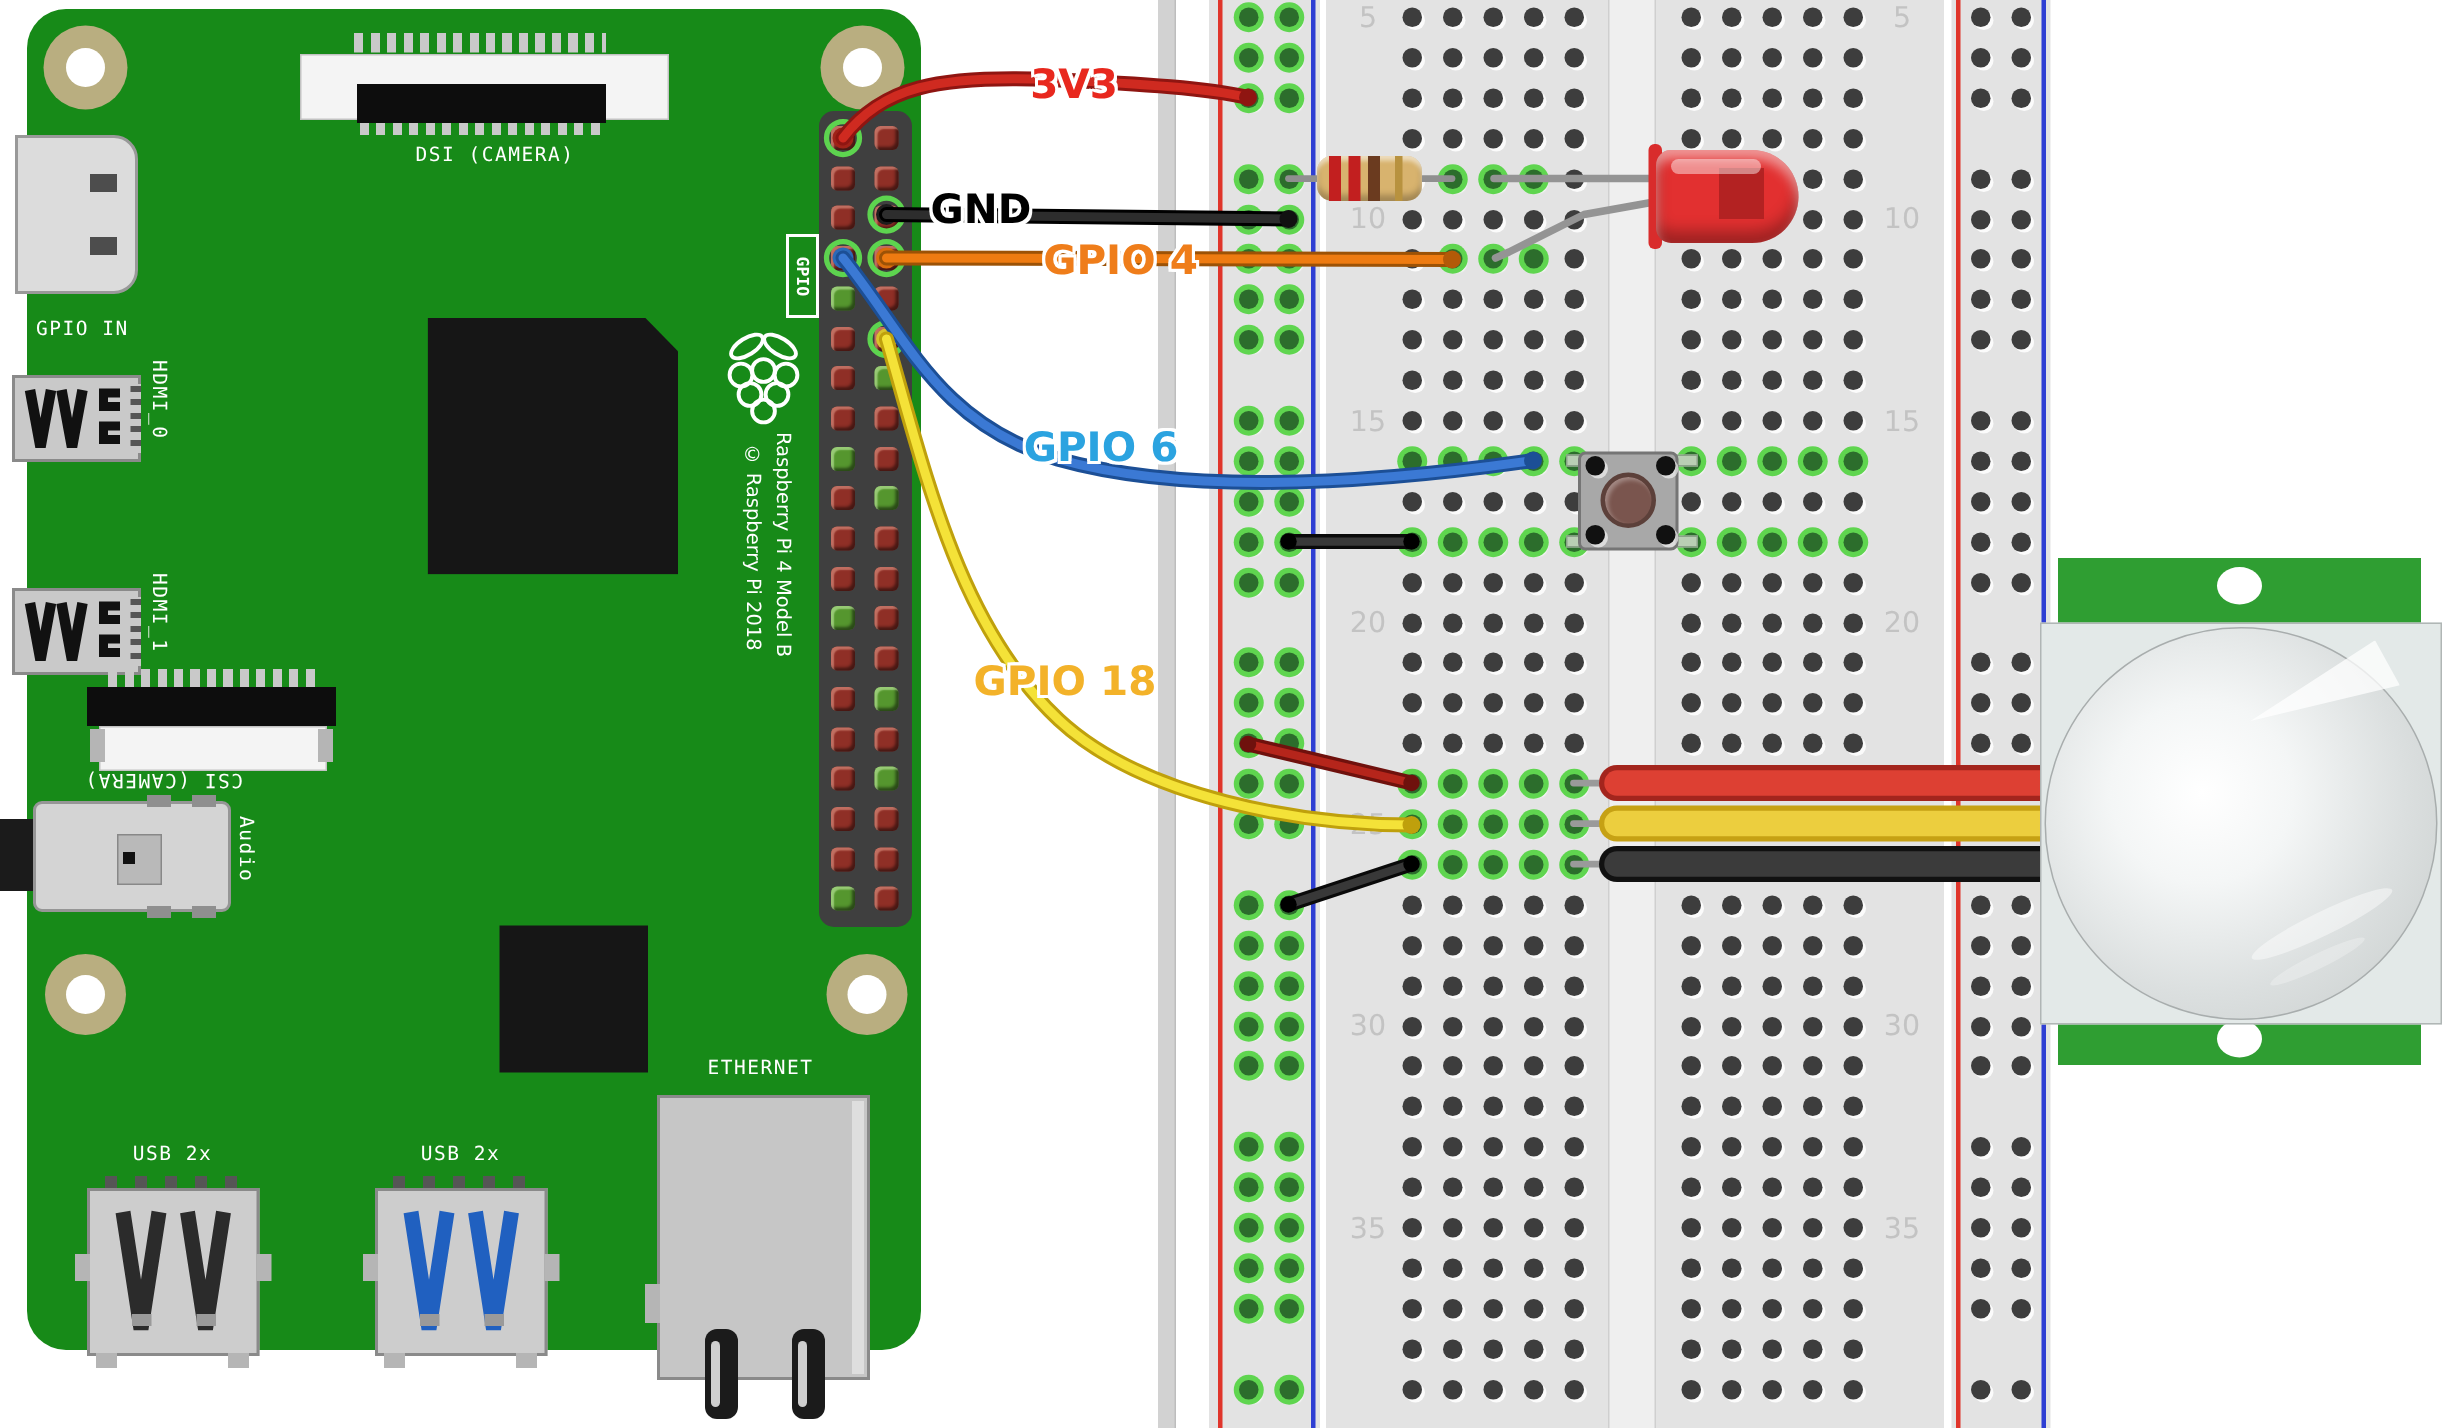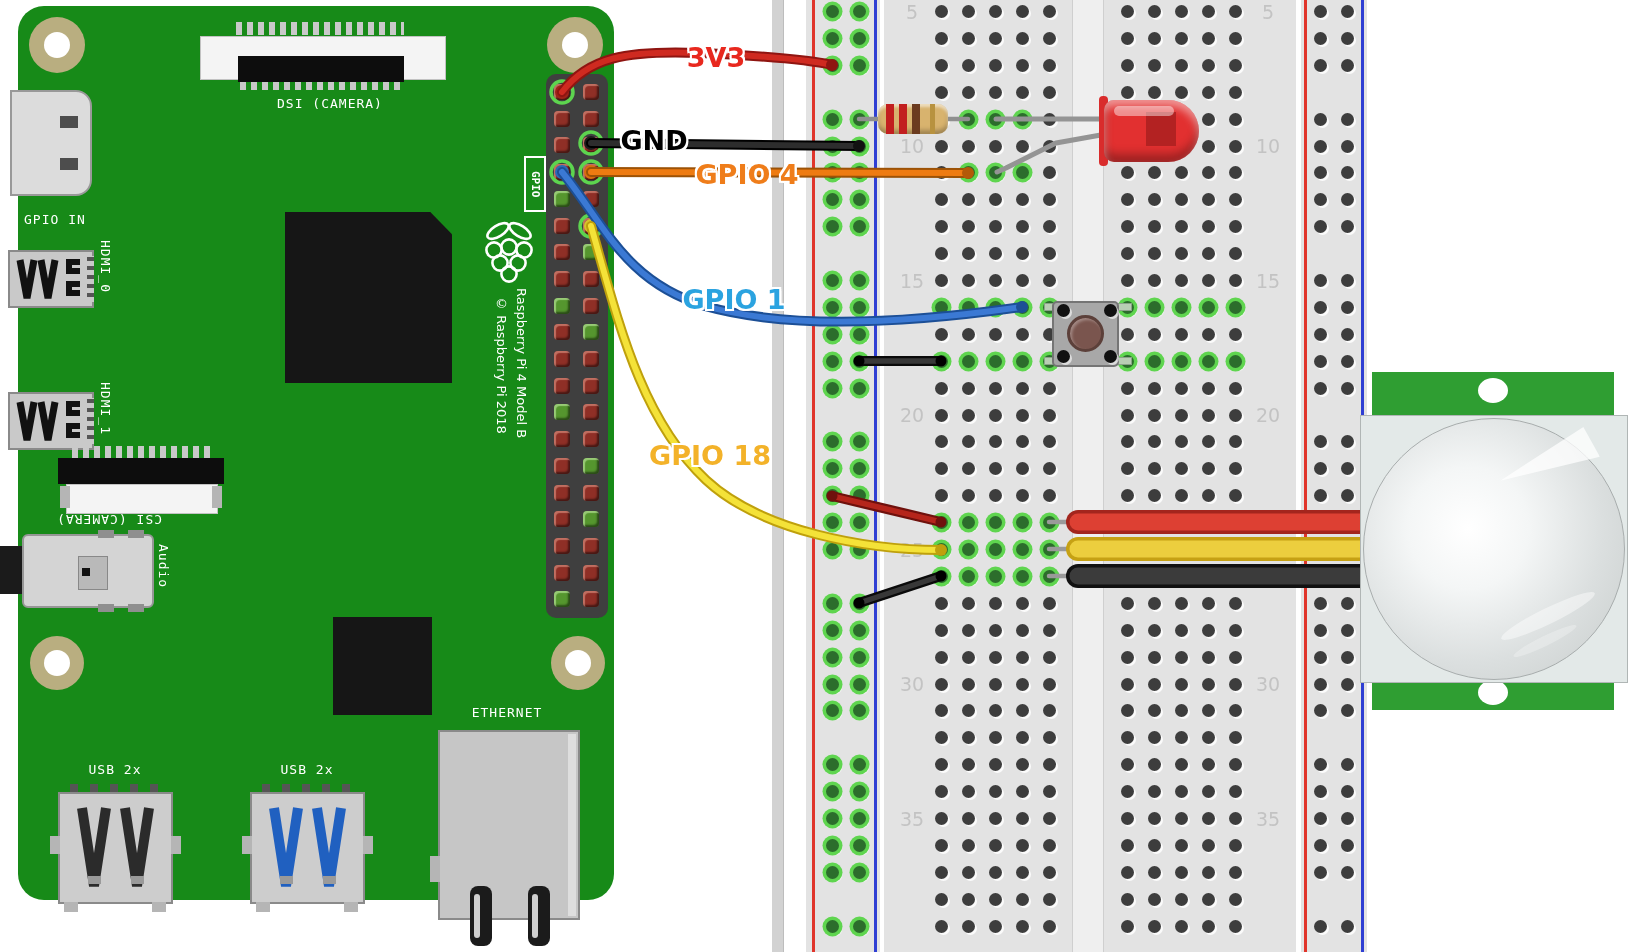--- a/index.html
+++ b/index.html
@@ -860,16 +860,16 @@
   <div class="abs pir-hole" style="left:1478px;top:680px;width:30px;height:25px;"></div>
   <div class="abs pir-housing" style="left:1360px;top:415px;width:268px;height:268px;"></div>
   <div class="abs pir-dome" style="left:1363px;top:418px;width:262px;height:262px;"></div>
   <div class="abs dome-hl1" style="left:1498px;top:432px;width:102px;height:58px;transform:rotate(-8deg);"></div>
   <div class="abs dome-hl2" style="left:1496px;top:608px;width:104px;height:16px;transform:rotate(-26deg);"></div>
   <div class="abs dome-hl2" style="left:1510px;top:636px;width:70px;height:10px;transform:rotate(-26deg);opacity:.6;"></div>
 
   <div class="abs wlabel" style="left:716px;top:57px;color:#e8281e;">3V3</div>
   <div class="abs wlabel" style="left:654px;top:140px;color:#000;">GND</div>
   <div class="abs wlabel" style="left:747px;top:174px;color:#ef7d1a;">GPIO 4</div>
-  <div class="abs wlabel" style="left:734px;top:299px;color:#2ba3e0;">GPIO 1</div>
+  <div class="abs wlabel" style="left:734px;top:299px;color:#2ba3e0;">GPIO 6</div>
   <div class="abs wlabel" style="left:710px;top:455px;color:#f3b229;">GPIO 18</div>
 
 </div>
 
 </body></html>

